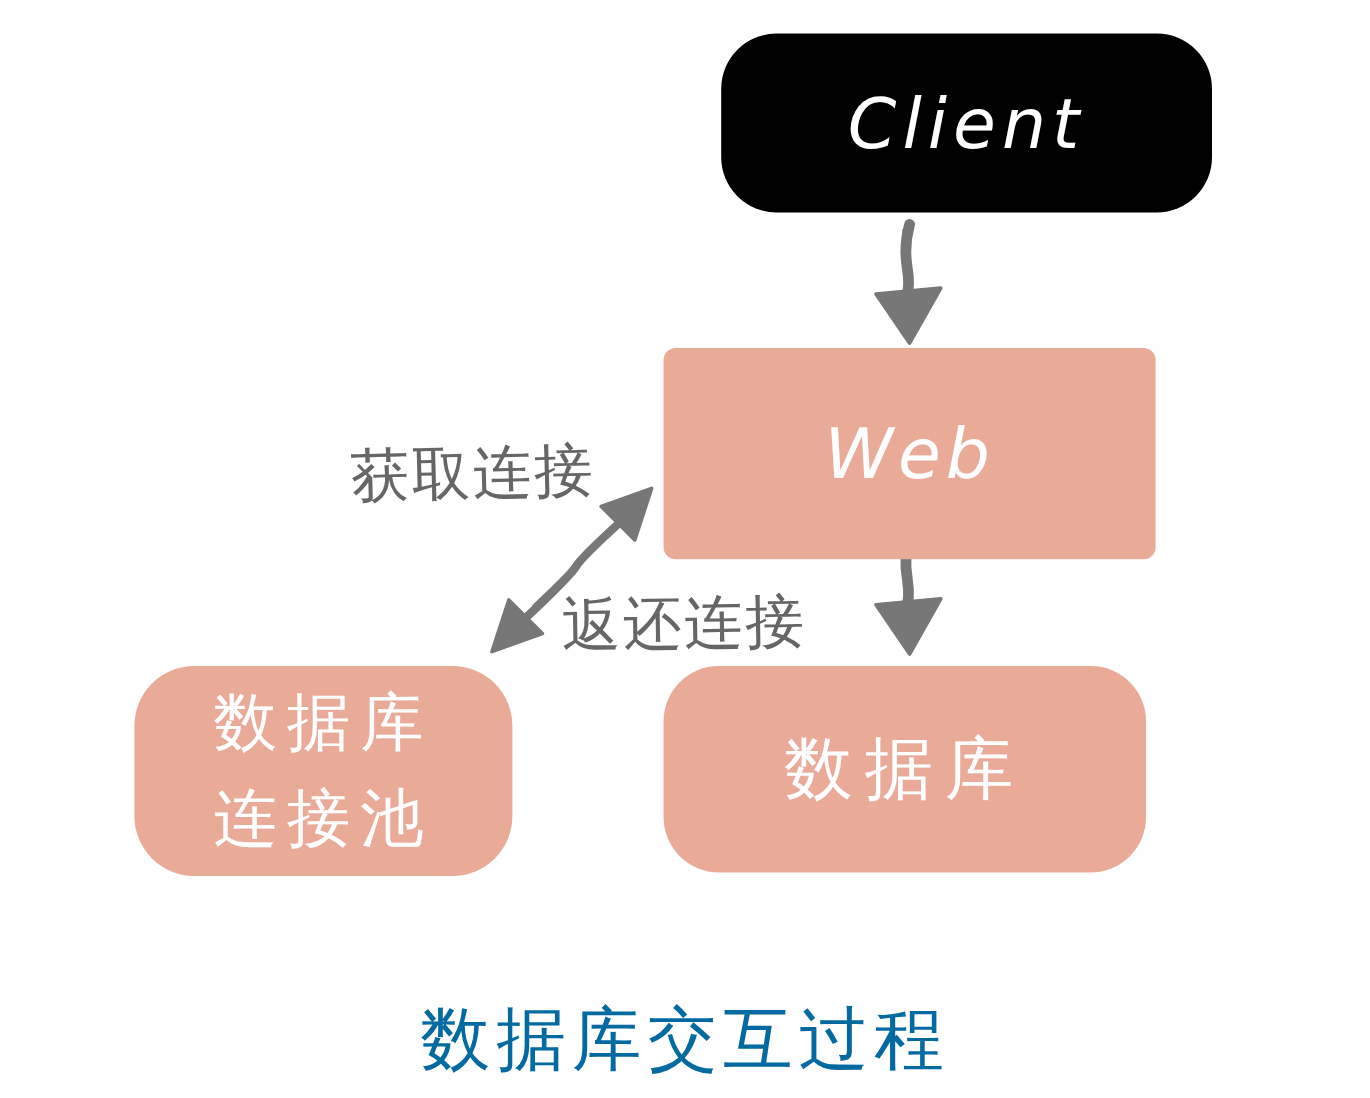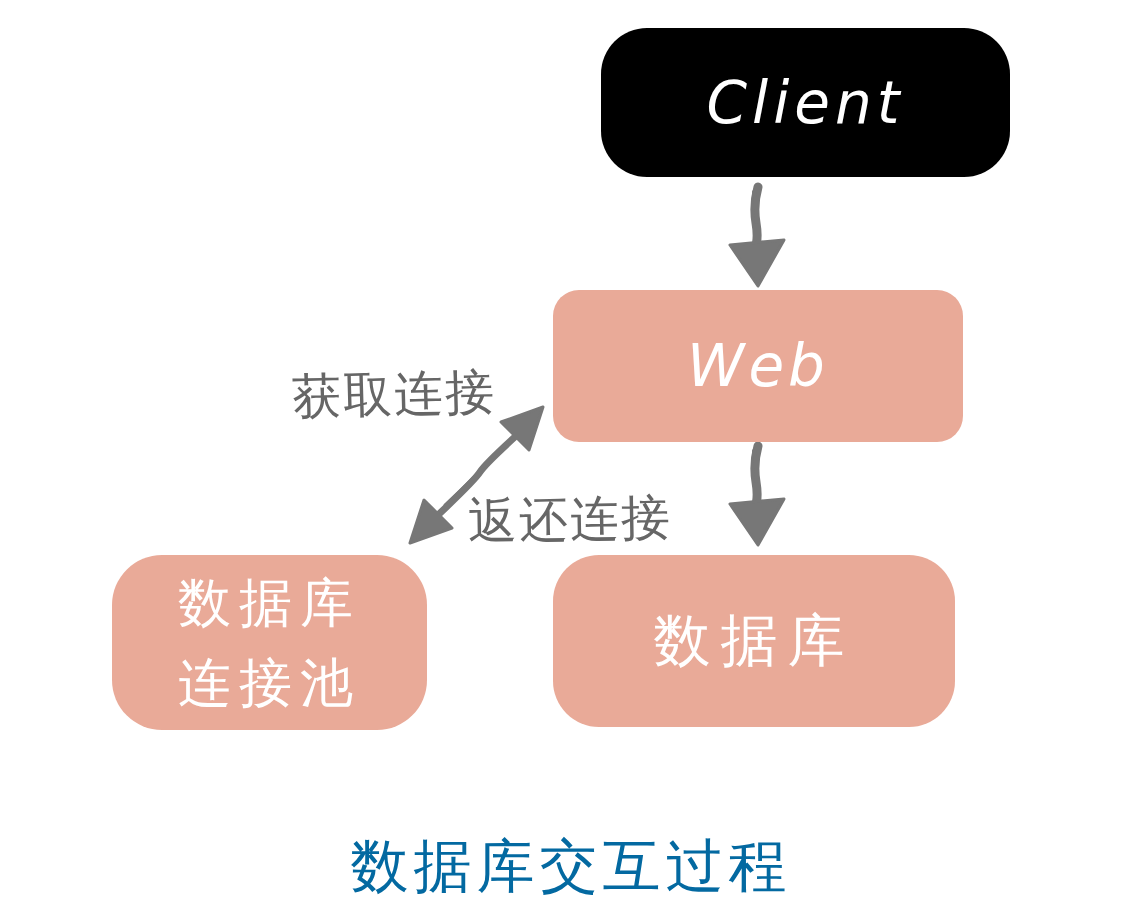--- a/index.html
+++ b/index.html
@@ -18,22 +18,22 @@
   }
   .node-client{
     left:553px;top:28px;width:409px;height:149px;
     background:#000000;border-radius:46px;margin-left:48px;
   }
   .node-client .node-label{
     font-size:58px;font-style:italic;letter-spacing:5px;
     font-family:"DejaVu Sans", sans-serif;
   }
   .node-web{
-    left:553px;top:290px;width:410px;height:152px;
-    background:#e9aa98;border-radius:26px;
+    left:553px;top:290px;width:410px;height:176px;
+    background:#e9aa98;border-radius:10px;
   }
   .node-web .node-label{
     font-size:58px;font-style:italic;letter-spacing:4px;
   }
   .node-database{
     left:553px;top:555px;width:402px;height:172px;
     background:#e9aa98;border-radius:46px;
   }
   .node-database .node-label{
     font-size:57px;letter-spacing:10px;

